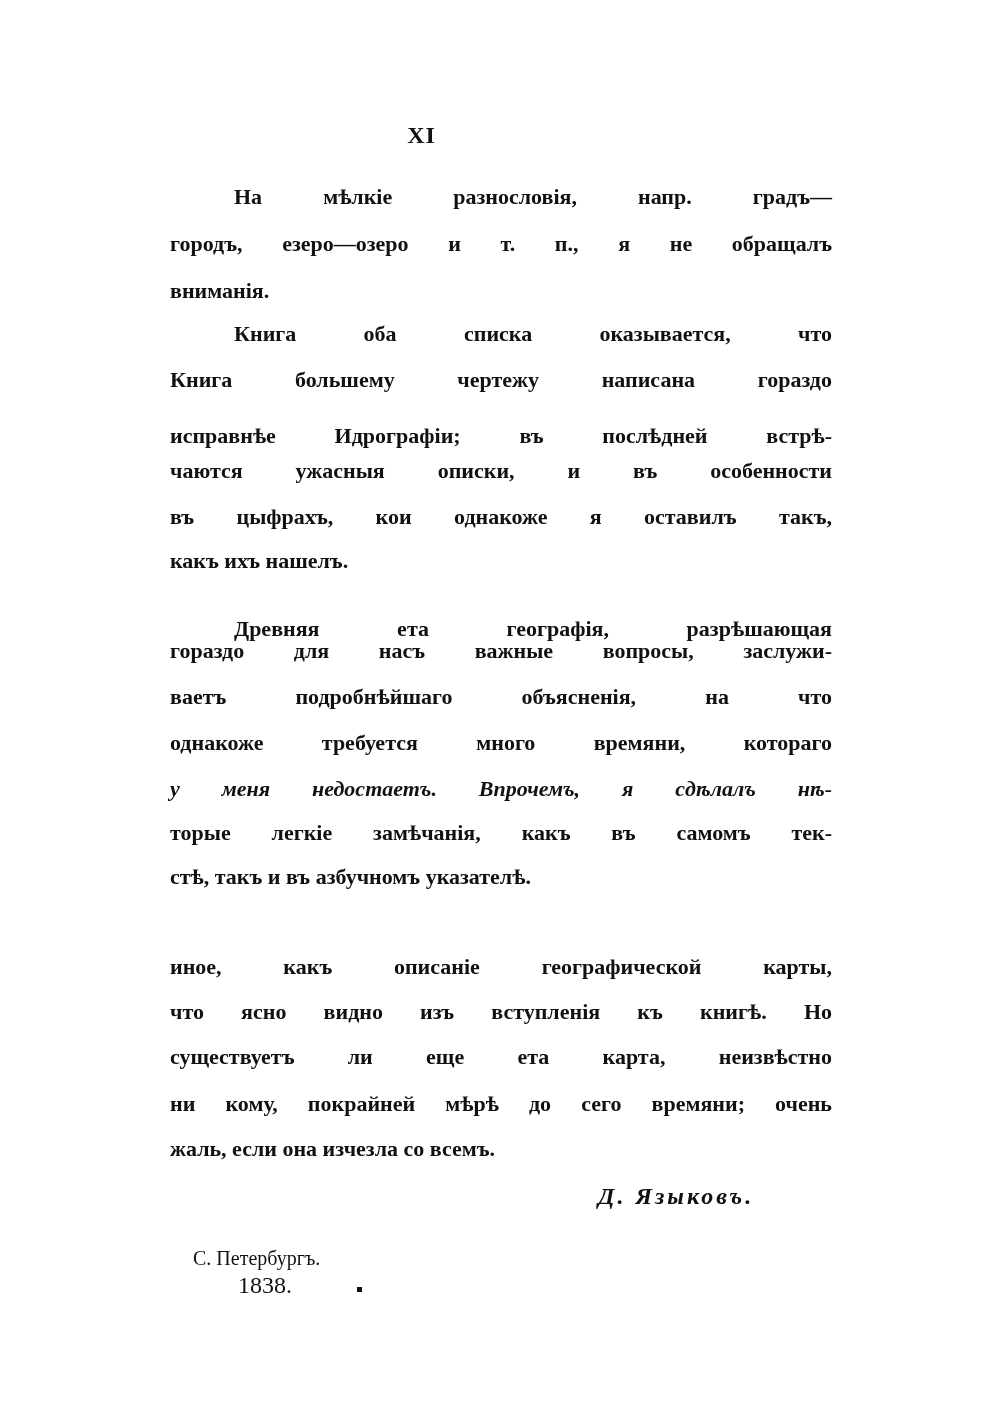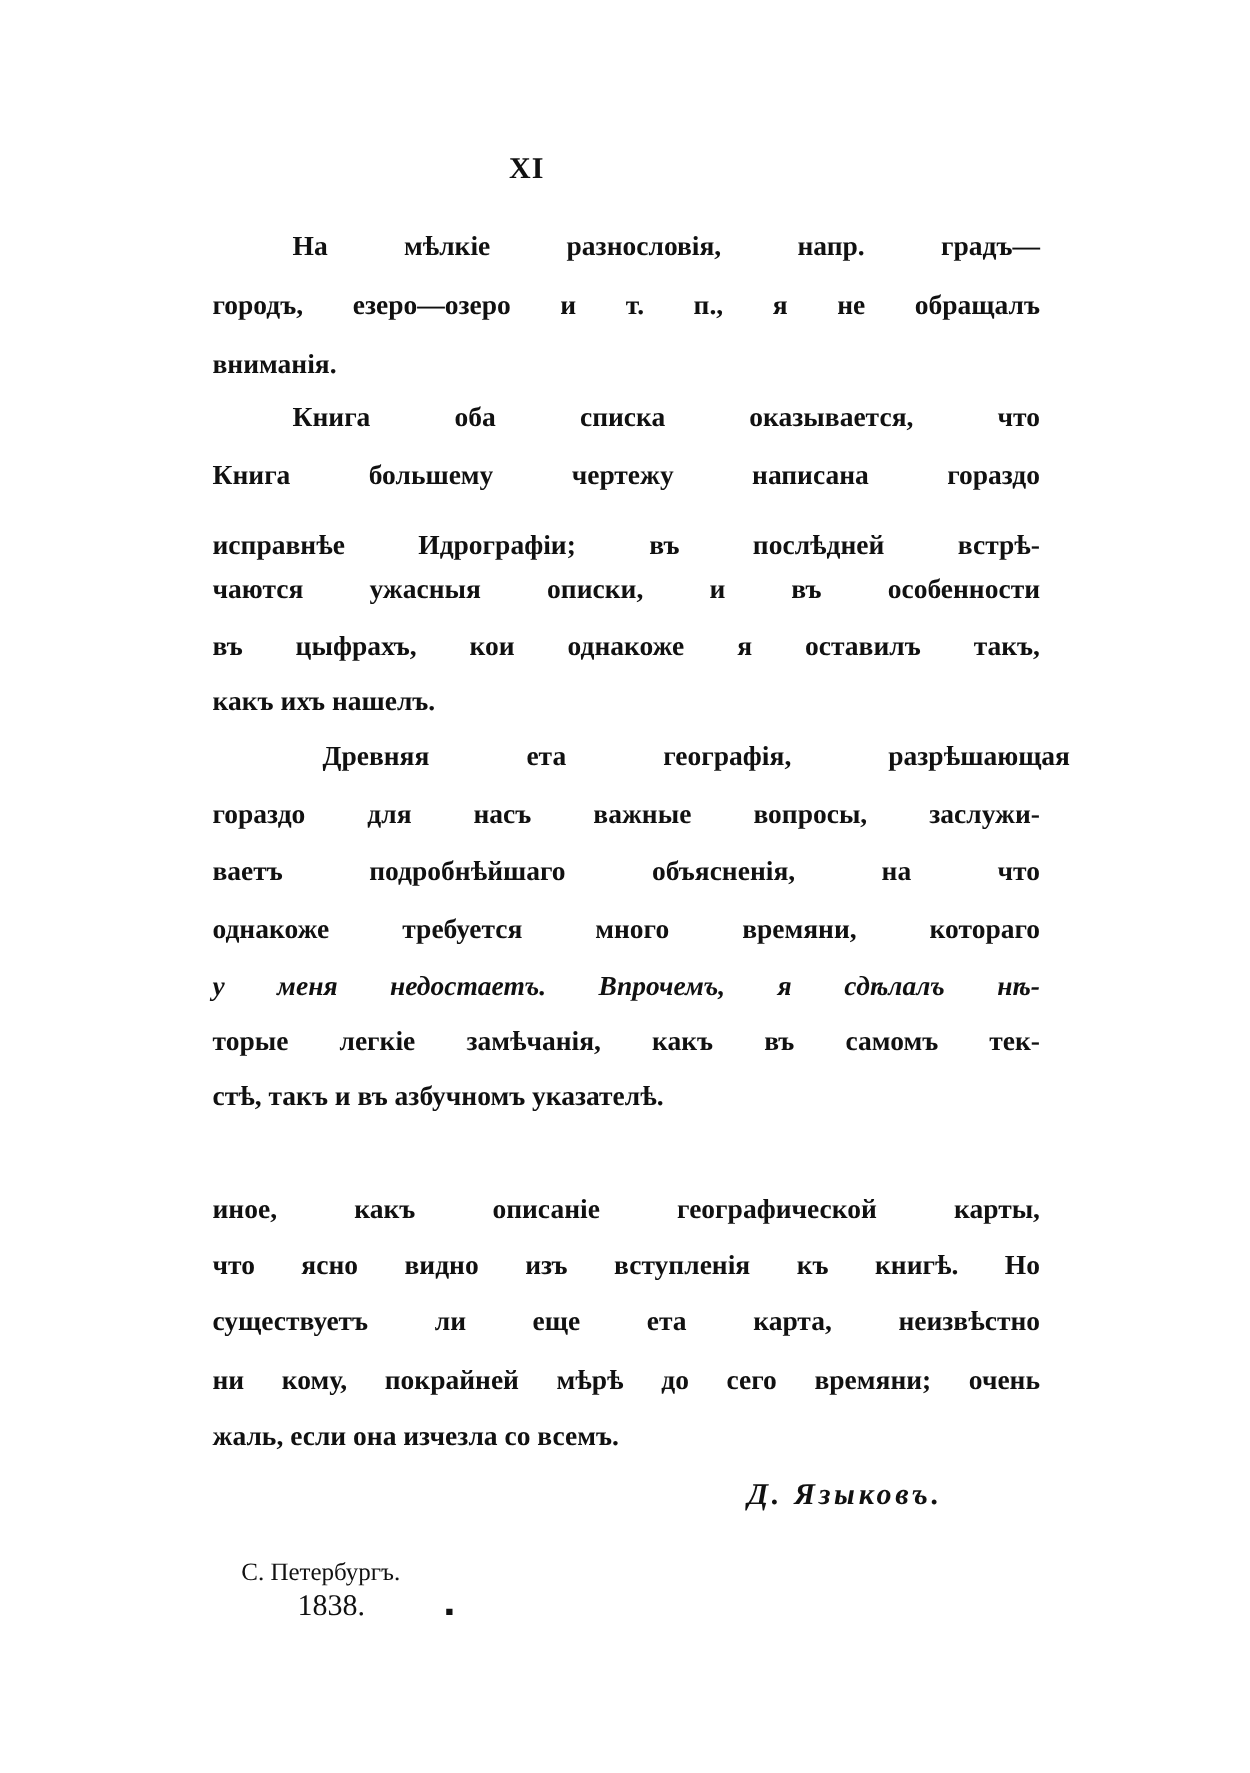--- a/index.html
+++ b/index.html
@@ -95,21 +95,21 @@
   <div class="line" style="top:233px;">городъ, езеро—озеро и т. п., я не обращалъ</div>
   <div class="line last" style="top:280px;">вниманія.</div>
 
   <div class="line indent" style="top:323px;">Книга оба списка оказывается, что</div>
   <div class="line" style="top:369px;">Книга большему чертежу написана гораздо</div>
   <div class="line" style="top:425px;">исправнѣе Идрографіи; въ послѣдней встрѣ-</div>
   <div class="line" style="top:460px;">чаются ужасныя описки, и въ особенности</div>
   <div class="line" style="top:506px;">въ цыфрахъ, кои однакоже я оставилъ такъ,</div>
   <div class="line last" style="top:550px;">какъ ихъ нашелъ.</div>
 
-  <div class="line indent" style="top:594px;margin-left:24px;">Древняя ета географія, разрѣшающая</div>
+  <div class="line indent" style="top:618px;">Древняя ета географія, разрѣшающая</div>
   <div class="line" style="top:640px;">гораздо для насъ важные вопросы, заслужи-</div>
   <div class="line" style="top:686px;">ваетъ подробнѣйшаго объясненія, на что</div>
   <div class="line" style="top:732px;">однакоже требуется много времяни, котораго</div>
   <div class="line" style="top:778px;font-style:italic;">у меня недостаетъ. Впрочемъ, я сдѣлалъ нѣ-</div>
   <div class="line" style="top:822px;">торые легкіе замѣчанія, какъ въ самомъ тек-</div>
   <div class="line last" style="top:866px;">стѣ, такъ и въ азбучномъ указателѣ.</div>
 
   <div class="line" style="top:956px;">иное, какъ описаніе географической карты,</div>
   <div class="line" style="top:1001px;">что ясно видно изъ вступленія къ книгѣ. Но</div>
   <div class="line" style="top:1046px;">существуетъ ли еще ета карта, неизвѣстно</div>

